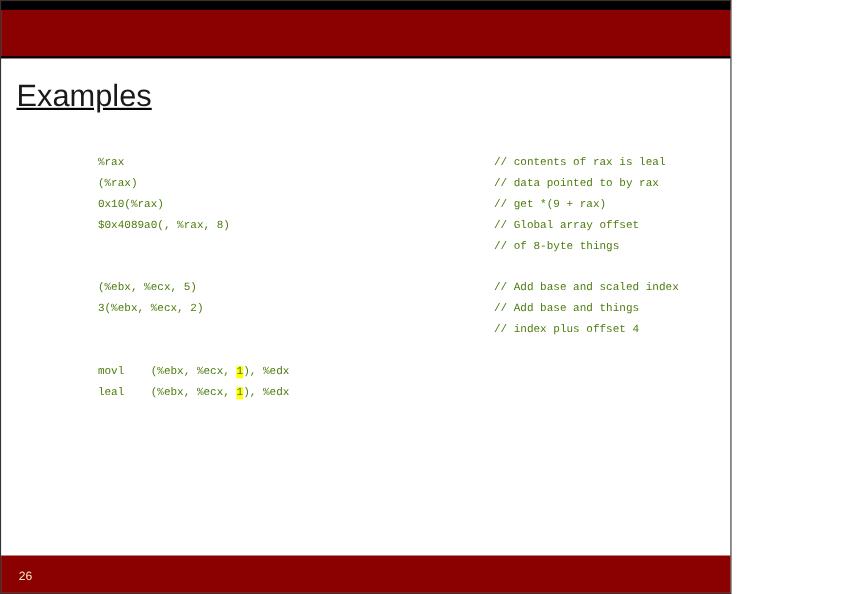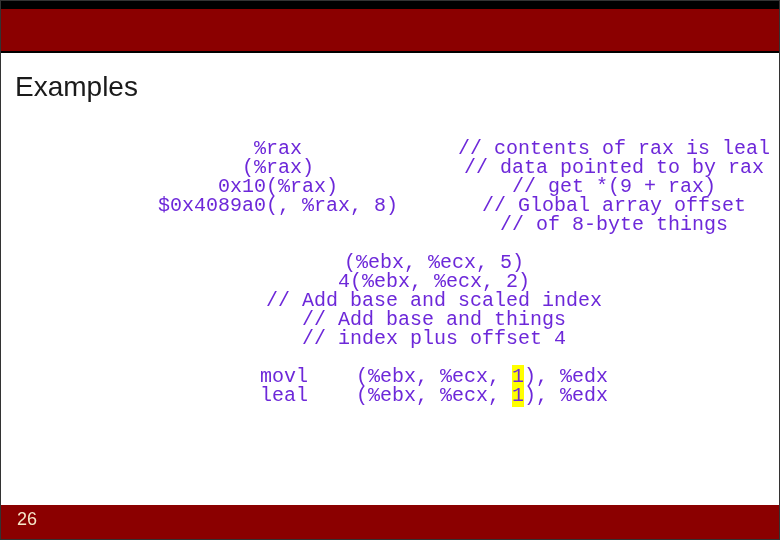--- a/index.html
+++ b/index.html
@@ -5,25 +5,26 @@
   html, body {
     margin: 0;
     padding: 0;
     width: 780px;
     height: 540px;
     background: #ffffff;
     font-family: Arial, Helvetica, sans-serif;
     overflow: hidden;
   }
   .slide {
-    width: 780px;
+    width: 665px;
     height: 540px;
     position: relative;
     box-sizing: border-box;
     border: 1px solid #333;
+    text-decoration: underline;
   }
   .topbar {
     width: 100%;
     height: 50px;
     background: #8b0000;
     border-bottom: 2px solid #000;
   }
   .topbar-inner {
     width: 100%;
     height: 8px;
@@ -31,24 +32,23 @@
   }
   .title {
     font-size: 28px;
     color: #1a1a1a;
     padding: 18px 0 0 14px;
     font-weight: normal;
   }
   .code-area {
     padding: 36px 0 0 88px;
     font-family: "Courier New", Courier, monospace;
-    font-size: 20px;
+    font-size: 10px;
     line-height: 19px;
-    color: #6d28d9;
-    text-align: center;
+    color: #4d7c0f;
   }
   pre {
     margin: 0;
     font-family: inherit;
     white-space: pre;
   }
   .code-left {
     display: inline-block;
     vertical-align: top;
     width: 360px;
@@ -72,21 +72,21 @@
     bottom: 0;
     width: 100%;
     height: 34px;
     background: #8b0000;
   }
   .pagenum {
     position: absolute;
     left: 16px;
     bottom: 9px;
     color: #f5e6c8;
-    font-size: 18px;
+    font-size: 11px;
     font-family: Arial, sans-serif;
   }
 </style>
 </head>
 <body>
 
 <div class="slide">
 
   <div class="topbar">
     <div class="topbar-inner"></div>
@@ -103,21 +103,21 @@
 <span>$0x4089a0(, %rax, 8)</span>
 <span></span></pre></div><div class="code-right"><pre><span>// contents of rax is leal</span>
 <span>// data pointed to by rax</span>
 <span>// get *(9 + rax)</span>
 <span>// Global array offset</span>
 <span>// of 8-byte things</span></pre></div>
     </div>
 
     <div class="block2">
       <div class="code-left"><pre><span>(%ebx, %ecx, 5)</span>
-<span>4(%ebx, %ecx, 2)</span>
+<span>3(%ebx, %ecx, 2)</span>
 <span></span></pre></div><div class="code-right"><pre><span>// Add base and scaled index</span>
 <span>// Add base and things</span>
 <span>// index plus offset 4</span></pre></div>
     </div>
 
     <div class="block3">
       <div class="code-left"><pre><span><span>movl    (%ebx, %ecx, </span><span class="hl">1</span><span>), %edx</span></span>
 <span><span>leal    (%ebx, %ecx, </span><span class="hl">1</span><span>), %edx</span></span></pre></div>
     </div>
 

